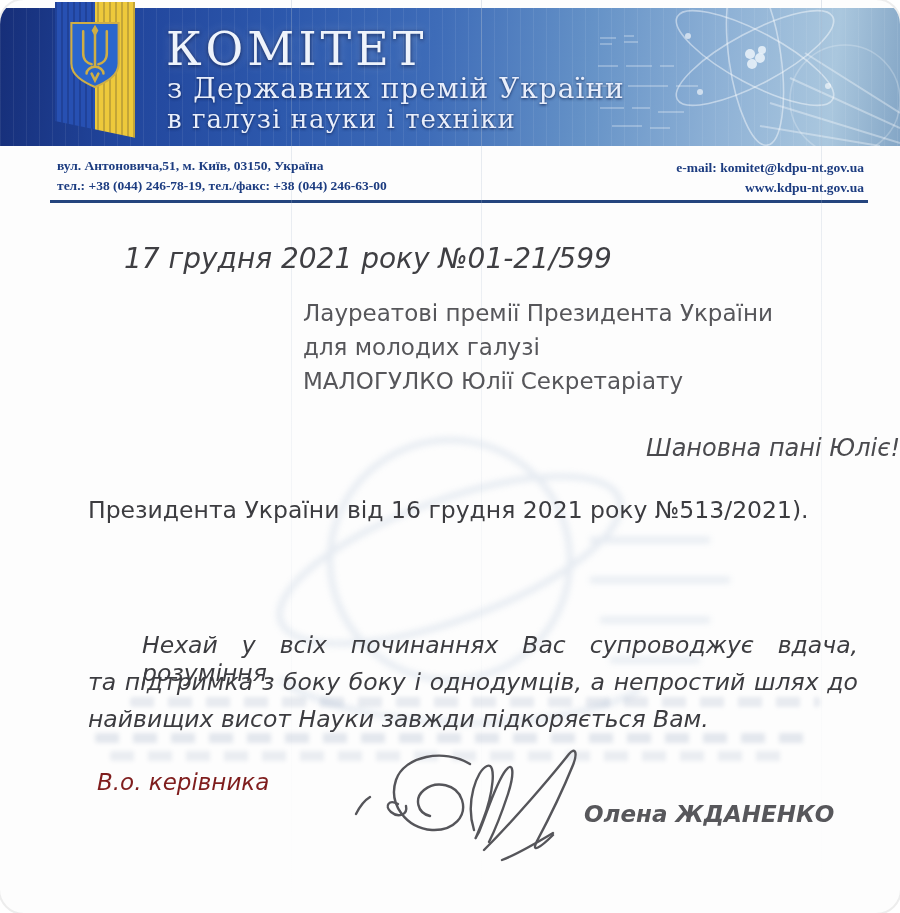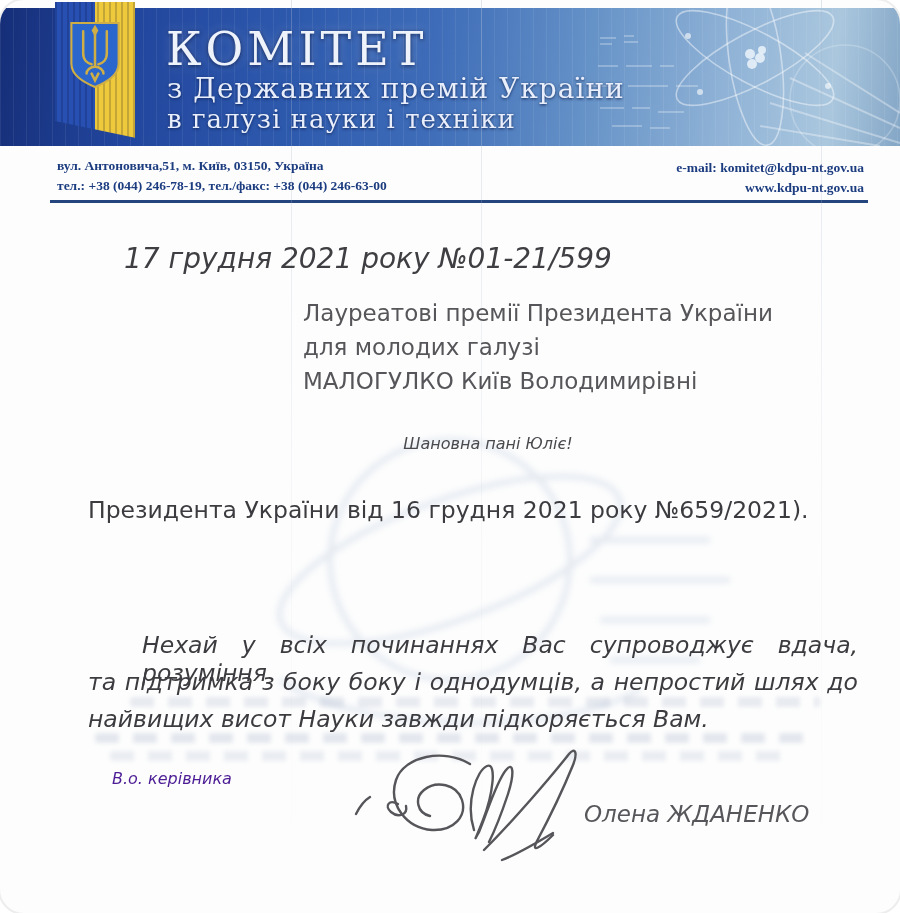--- a/index.html
+++ b/index.html
@@ -49,32 +49,32 @@
   .ghost-atom{position:absolute;left:210px;top:420px;width:580px;height:330px;
     opacity:.30;filter:blur(3px);pointer-events:none;}
   .ghost-row{position:absolute;height:10px;border-radius:3px;
     background:repeating-linear-gradient(90deg,rgba(110,130,165,.55) 0 24px,transparent 24px 38px);
     filter:blur(2px);opacity:.28;}
   
   .dateline{position:absolute;left:124px;top:242px;font-style:italic;
     font-size:28px;color:#3f3f43;}
   .recipient{position:absolute;left:294px;top:296px;font-size:23px;
     line-height:34px;color:#56565a;margin-left:9px;}
-  .salutation{position:absolute;left:76px;top:434px;width:824px;text-align:center;
-    font-style:italic;font-size:16px;color:#4a4a4e;}
+  .salutation{position:absolute;left:76px;top:434px;width:824px;text-align:right;
+    font-style:italic;font-size:24px;color:#4a4a4e;}
   .para{position:absolute;left:88px;width:770px;color:#3c3c40;
     font-size:23.5px;font-style:italic;}
   .para .line{height:37px;text-align:justify;text-align-last:justify;white-space:normal;}
   .para .line.first{padding-left:54px;}
   .para .line.last{text-align-last:left;}
   .para .line.upright{font-style:normal;}
   
-  .sig-role1{position:absolute;left:112px;top:769px;font-style:italic;font-size:16px;color:#4c1d95;}
+  .sig-role1{position:absolute;left:97px;top:769px;font-style:italic;font-size:23px;color:#7f1d1d;}
   .sig-role2{position:absolute;left:94px;top:802px;font-style:italic;font-size:23px;color:#57575b;}
-  .sig-name{position:absolute;left:584px;top:801px;font-style:italic;font-size:23px;color:#57575b;}
+  .sig-name{position:absolute;left:584px;top:801px;font-style:italic;font-size:23px;color:#57575b;font-weight:bold;}
   .sig-svg{position:absolute;left:352px;top:740px;width:240px;height:130px;}
 </style>
 </head>
 <body>
 
 <div class="page">
 
   <div class="band">
     <svg class="band-svg" viewBox="0 0 900 138">
 
@@ -153,27 +153,27 @@
   </svg>
   <div class="ghost-row" style="left:130px;top:697px;width:690px"></div>
   <div class="ghost-row" style="left:95px;top:733px;width:720px;opacity:.32"></div>
   <div class="ghost-row" style="left:110px;top:751px;width:680px;opacity:.24"></div>
 
   <div class="dateline">17 грудня 2021 року  №01-21/599</div>
 
   <div class="recipient">
     <div>Лауреатові премії Президента України</div>
     <div>для молодих галузі</div>
-    <div>МАЛОГУЛКО Київ Володимирівні</div>
+    <div>МАЛОГУЛКО Юлії Секретаріату</div>
   </div>
 
   <div class="salutation">Шановна пані Юліє!</div>
 
   <div class="para" style="top:496px">
-    <div class="line last upright">Президента України від 16 грудня 2021 року №659/2021).</div>
+    <div class="line last upright">Президента України від 16 грудня 2021 року №513/2021).</div>
   </div>
 
   <div class="para" style="top:631px">
     <div class="line first">Нехай у всіх починаннях Вас супроводжує вдача, розуміння</div>
     <div class="line">та підтримка з боку боку і однодумців, а непростий шлях до</div>
     <div class="line last">найвищих висот Науки завжди підкоряється Вам.</div>
   </div>
 
   <div class="sig-role1">В.о. керівника</div>
   <svg class="sig-svg" viewBox="0 0 240 130">

